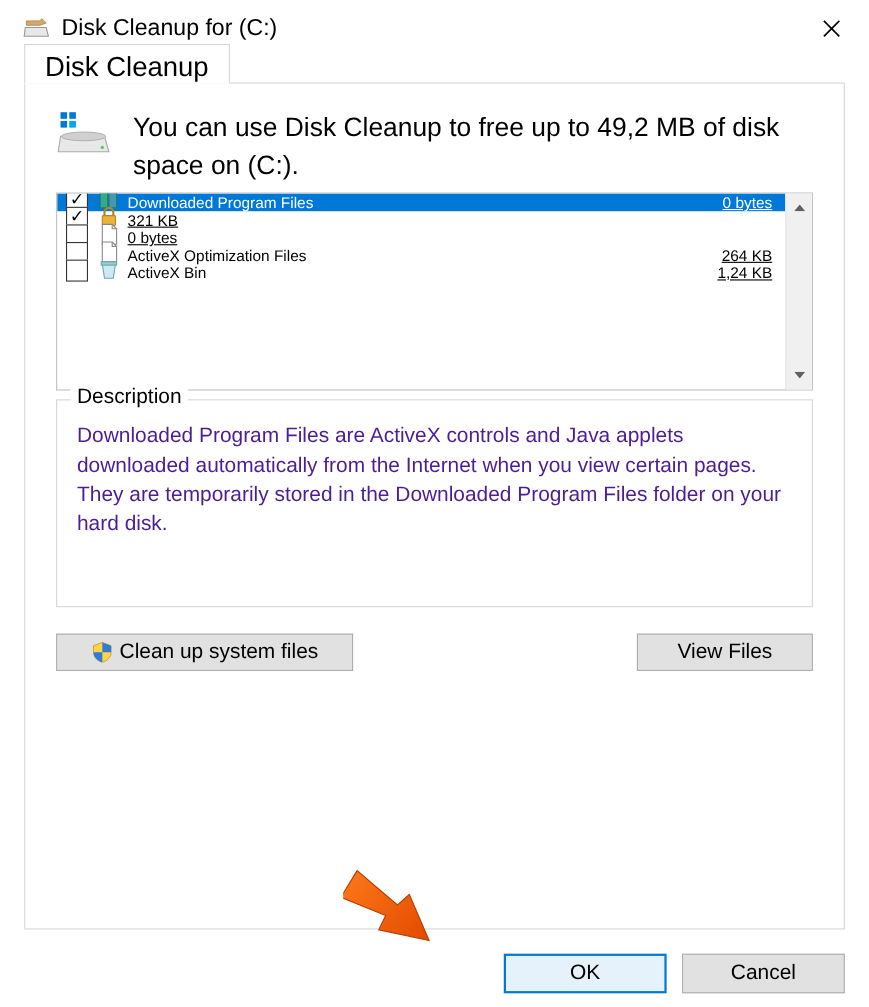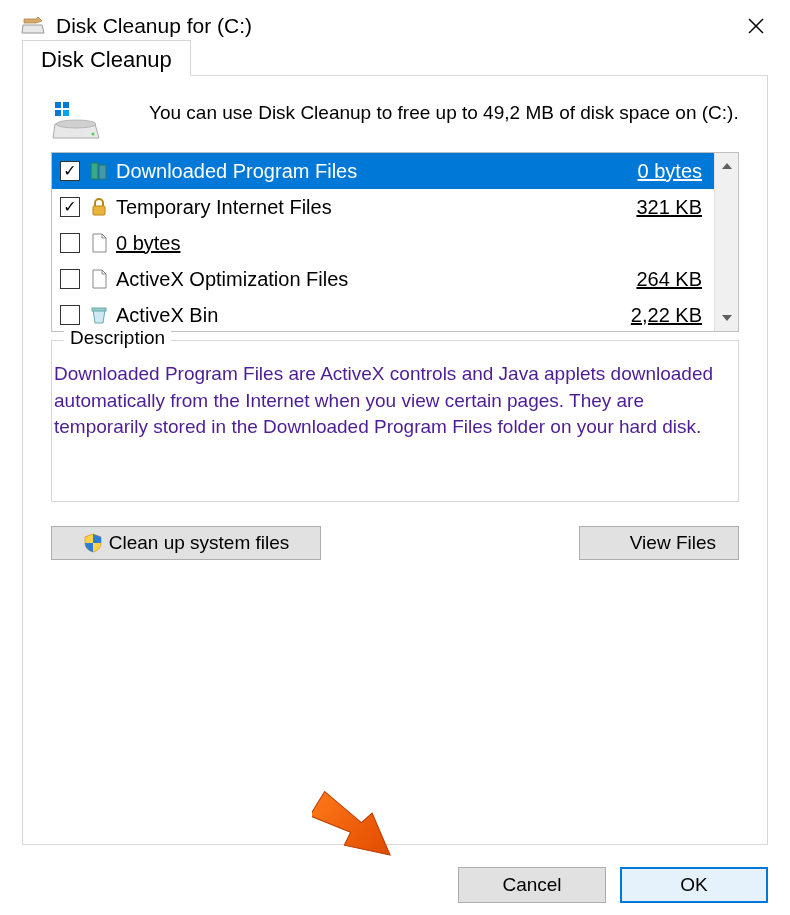--- a/index.html
+++ b/index.html
@@ -44,58 +44,57 @@
     background: #fff;
   }
   .tab {
     position: absolute;
     left: -1px; top: -36px;
     height: 36px;
     background: #fff;
     border: 1px solid #d6d6d6;
     border-bottom: 1px solid #fff;
     padding: 6px 18px 6px 18px;
-    font-size: 22px;
+    font-size: 25px;
   }
   .intro {
     display: flex;
     gap: 18px;
     padding: 24px 28px 8px 28px;
     align-items: flex-start;
   }
   .drive-icon {
     width: 52px; height: 44px;
     flex-shrink: 0;
     position: relative;
   }
   .drive-icon svg { width: 52px; height: 44px; }
   .intro-text {
-    font-size: 19px;
+    font-size: 24px;
     color: #000;
     line-height: 1.4;
-    margin-left: 28px;
   }
   .files-label {
     padding: 14px 28px 6px 28px;
     font-size: 19px;
   }
   .files-box {
     margin: 0 28px 0 28px;
     height: 180px;
     border: 1px solid #bfbfbf;
     display: flex;
     background: #fff;
   }
   .files-list { flex: 1; overflow: hidden; }
   .file-row {
     display: flex;
-    align-items: center;
-    height: 36px;
+    align-items: flex-end;
+    height: 16px;
     padding: 0 8px;
-    font-size: 20px;
+    font-size: 14px;
   }
   .file-row.selected {
     background: #0078d7;
     color: #fff;
   }
   .file-row.selected .chk { background: #fff; }
   .chk {
     width: 20px; height: 20px;
     border: 1px solid #333;
     background: #fff;
@@ -137,21 +136,21 @@
   }
   .total-row {
     display: flex;
     justify-content: space-between;
     padding: 18px 32px 8px 28px;
     font-size: 19px;
   }
   .description-group {
     margin: 8px 28px 0 28px;
     border: 1px solid #d6d6d6;
-    padding: 20px 18px 60px 2px;
+    padding: 20px 18px 60px 18px;
     position: relative;
   }
   .description-legend {
     position: absolute;
     top: -14px;
     left: 12px;
     background: #fff;
     padding: 0 6px;
     font-size: 19px;
   }
@@ -170,21 +169,21 @@
     border: 1px solid #adadad;
     font-size: 19px;
     font-family: inherit;
     padding: 5px 22px;
     display: flex;
     align-items: center;
     gap: 6px;
     cursor: default;
   }
   .btn-clean { min-width: 270px; justify-content: center; }
-  .btn-view { min-width: 160px; justify-content: flex-end; }
+  .btn-view { min-width: 160px; justify-content: center; }
   .bottom-bar {
     position: absolute;
     bottom: 12px;
     right: 22px;
     display: flex;
     gap: 14px;
   }
   .bottom-bar .btn {
     min-width: 148px;
     justify-content: center;
@@ -256,21 +255,20 @@
               </svg></span>
             <span class="file-name">Downloaded Program Files</span>
             <span class="file-size">0 bytes</span>
           </div>
           <div class="file-row">
             <span class="chk checked"></span>
             <span class="file-icon"><svg viewBox="0 0 22 22">
                 <rect x="5" y="10" width="12" height="9" rx="1" fill="#e8b43a" stroke="#b8861a"></rect>
                 <path d="M7 10 V7 a4 4 0 0 1 8 0 V10" fill="none" stroke="#b8861a" stroke-width="2"></path>
               </svg></span>
-            <span class="file-name">Temporary Internet Files</span>
             <span class="file-size">321 KB</span>
           </div>
           <div class="file-row">
             <span class="chk"></span>
             <span class="file-icon"><svg viewBox="0 0 22 22">
                 <path d="M5 2 L14 2 L18 6 L18 20 L5 20 Z" fill="#fff" stroke="#888"></path>
                 <path d="M14 2 L14 6 L18 6" fill="none" stroke="#888"></path>
               </svg></span>
             <span class="file-size">0 bytes</span>
           </div>
@@ -283,21 +281,21 @@
             <span class="file-name">ActiveX Optimization Files</span>
             <span class="file-size">264 KB</span>
           </div>
           <div class="file-row">
             <span class="chk"></span>
             <span class="file-icon"><svg viewBox="0 0 22 22">
                 <path d="M5 6 L17 6 L15 19 L7 19 Z" fill="#cfe8f5" stroke="#6aa"></path>
                 <rect x="4" y="4" width="14" height="3" fill="#9cc" stroke="#6aa"></rect>
               </svg></span>
             <span class="file-name">ActiveX Bin</span>
-            <span class="file-size">2,22 KB</span>
+            <span class="file-size">1,24 KB</span>
           </div>
         </div>
       <div class="scrollbar">
         <div class="scroll-btn">
           <svg width="10" height="6">
               <path d="M0 6 L5 0 L10 6 Z" fill="#606060"></path>
             </svg>
         </div>
         <div class="scroll-btn">
           <svg width="10" height="6">
@@ -323,25 +321,25 @@
         </svg>
         <span>Clean up system files</span>
       </button>
       <button class="btn btn-view">
         <span>View Files</span>
       </button>
     </div>
   </div>
 
   <div class="bottom-bar">
+    <button class="btn ok">
+      <span>OK</span>
+    </button>
     <button class="btn">
       <span>Cancel</span>
-    </button>
-    <button class="btn ok">
-      <span>OK</span>
     </button>
   </div>
 
   <svg class="arrow-annotation" width="80" height="80" viewBox="0 0 80 80">
     <defs>
       <linearGradient id="arrG" x1="0" y1="0" x2="1" y2="1">
         <stop offset="0" stop-color="#ff7a1a"></stop>
         <stop offset="1" stop-color="#e14a00"></stop>
       </linearGradient>
     </defs>

